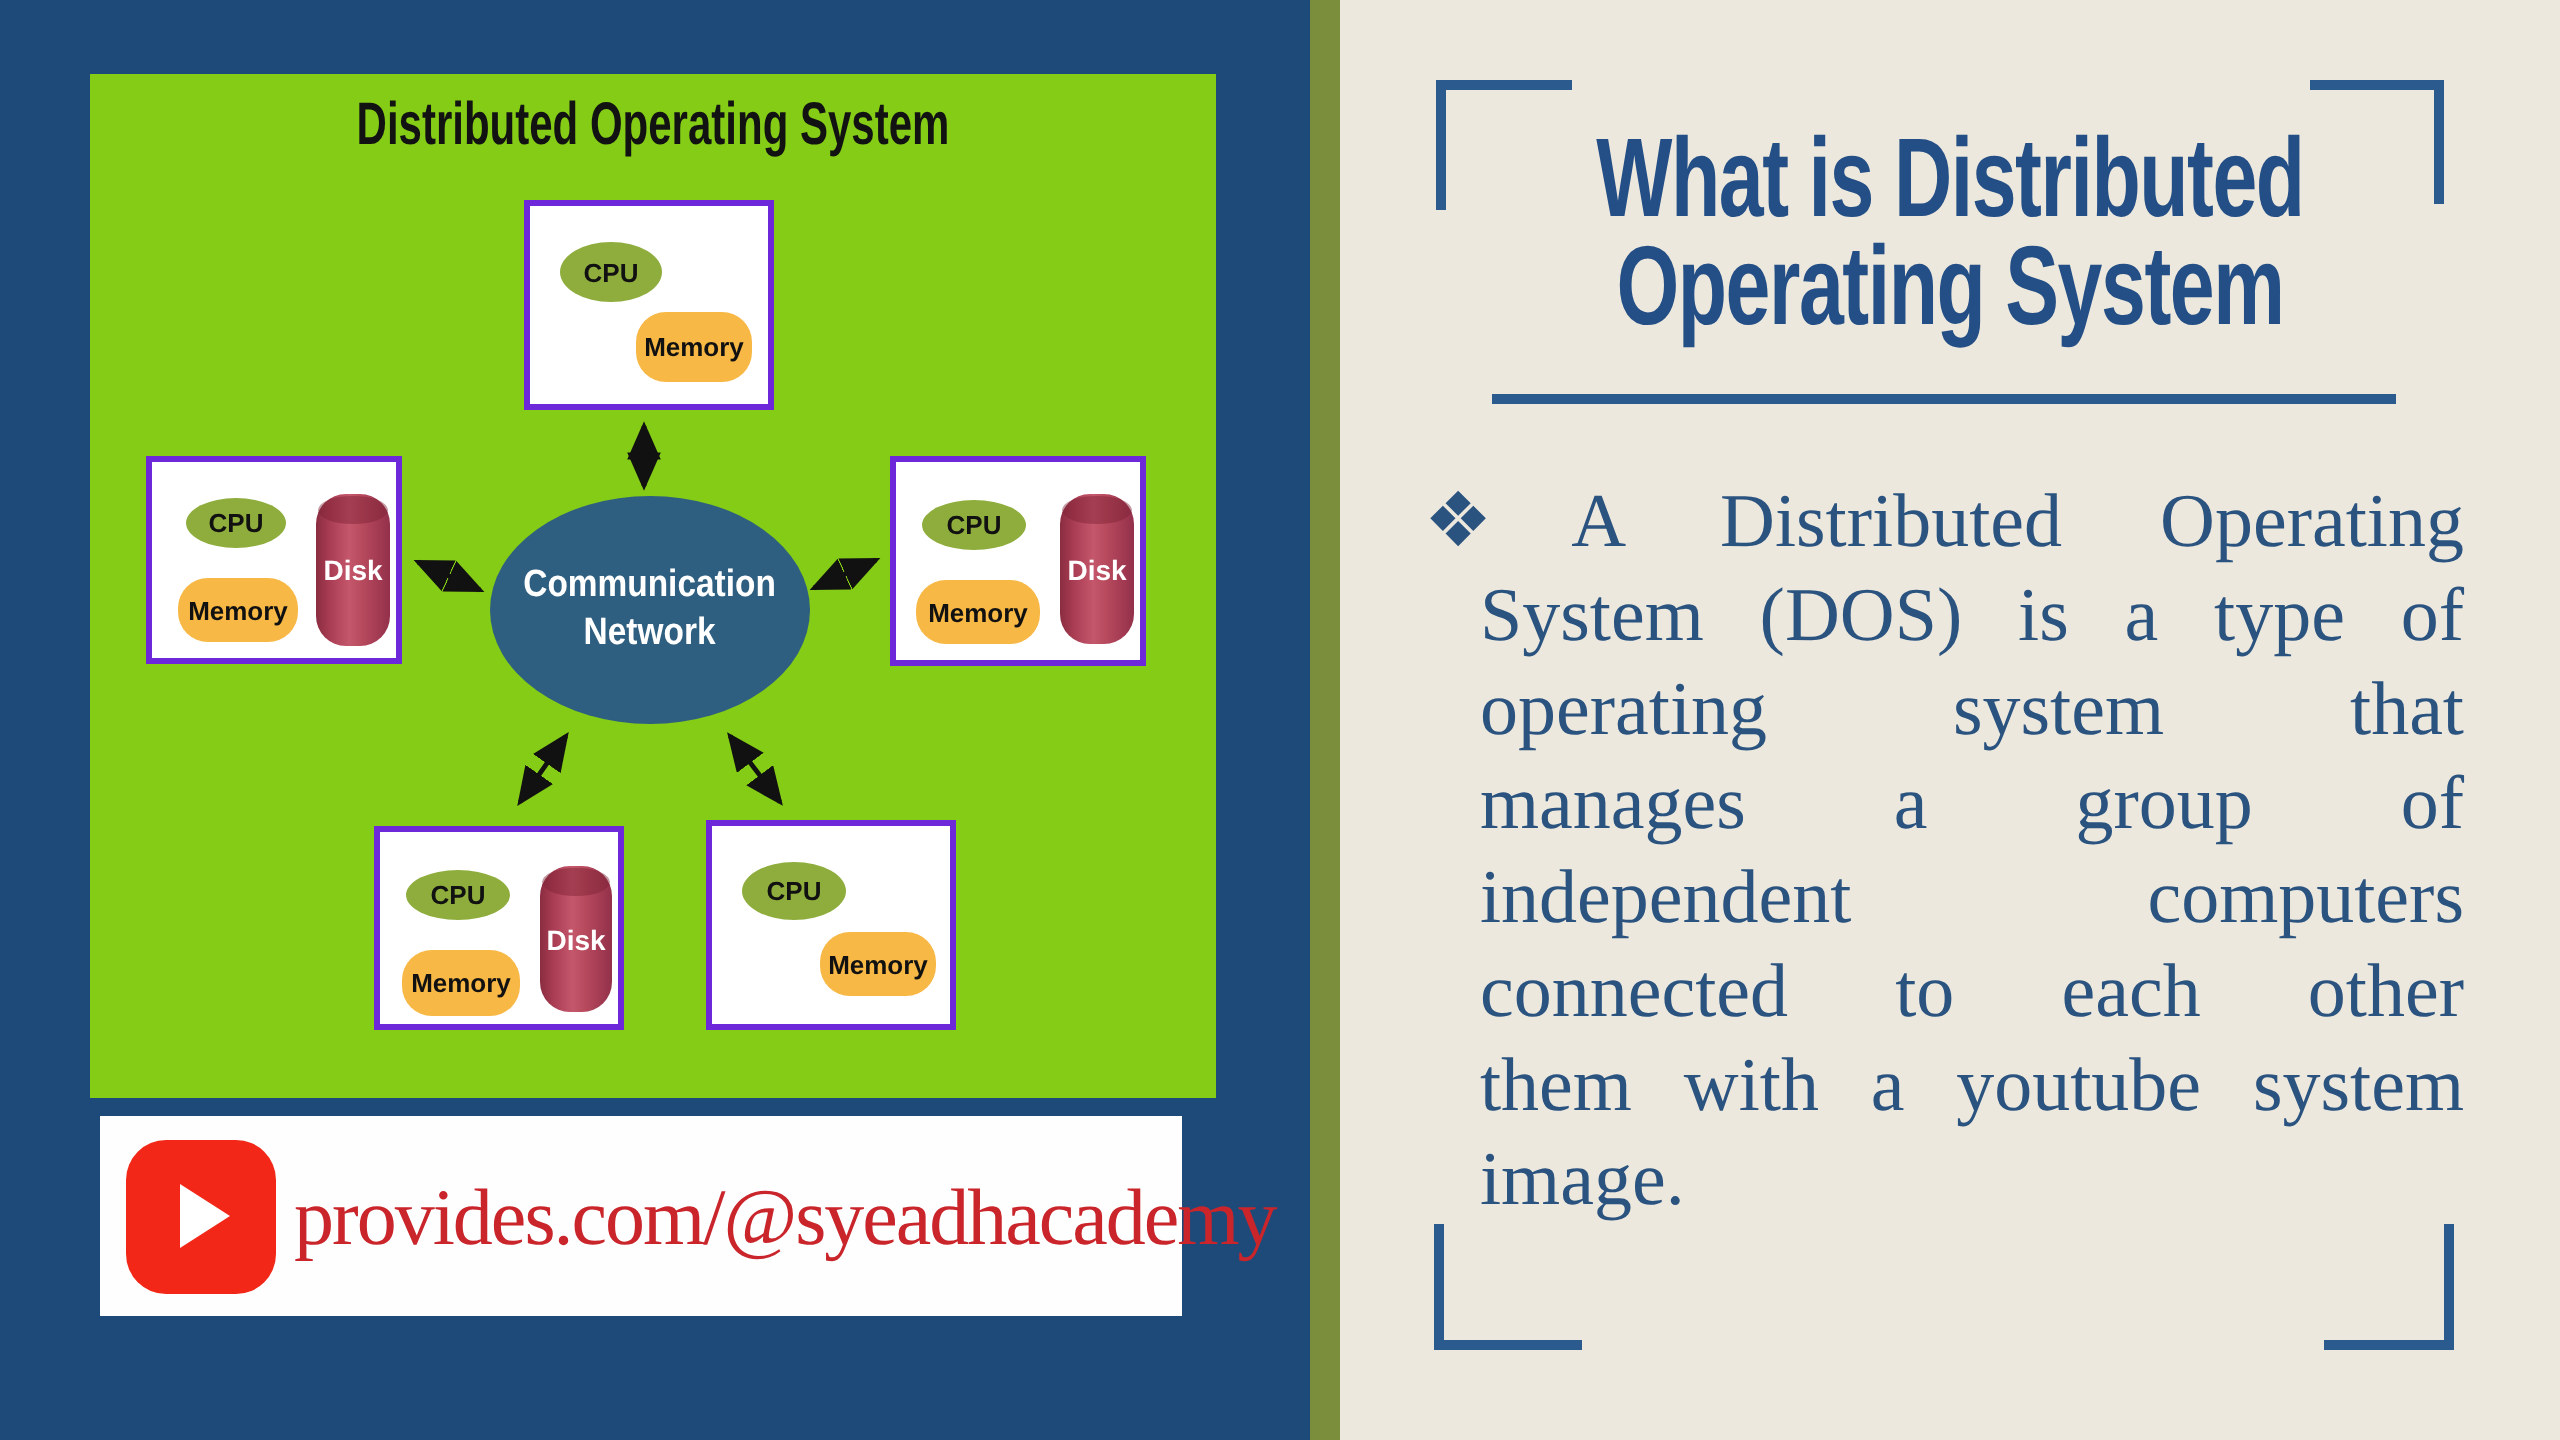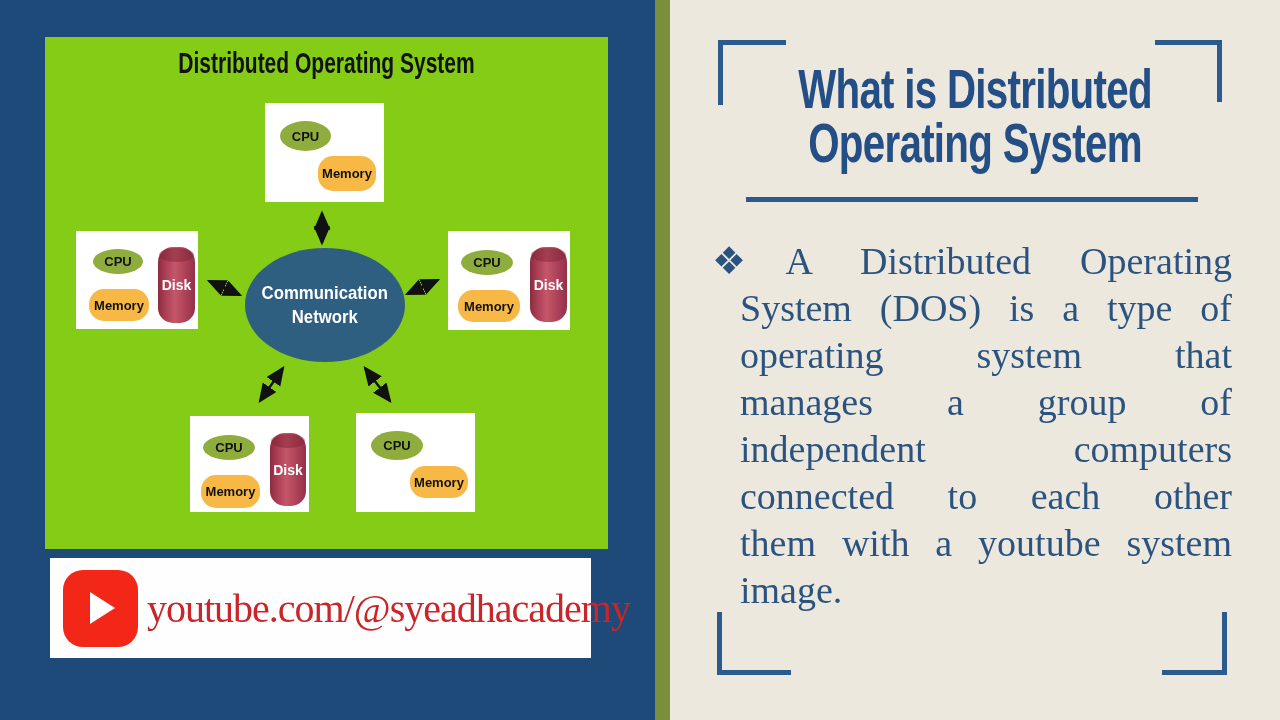--- a/index.html
+++ b/index.html
@@ -9,21 +9,21 @@
   
   .diagram-panel{position:absolute;left:45px;top:37px;width:563px;height:512px;background:#84cc16;}
   .diagram-title{position:absolute;left:0;top:9px;width:100%;text-align:center;
                  font-weight:bold;font-size:30px;color:#121212;letter-spacing:0;
                  transform:scaleX(0.70);}
   .arrows{position:absolute;left:0;top:0;width:563px;height:512px;pointer-events:none;}
   .network{position:absolute;left:200px;top:211px;width:160px;height:114px;border-radius:50%;
            background:#2f5f80;display:flex;align-items:center;justify-content:center;}
   .network-label{color:#fff;font-weight:bold;font-size:19px;line-height:24px;text-align:center;
                  transform:scaleX(0.88);}
-  .node{position:absolute;background:#fff;border:3px solid #84cc16;box-sizing:border-box;}
+  .node{position:absolute;background:#fff;border:3px solid #6d28d9;box-sizing:border-box;}
   .part{position:absolute;display:flex;align-items:center;justify-content:center;
         font-weight:bold;color:#111;}
   .part.cpu{background:#8fad3c;border-radius:50%;font-size:13px;}
   .part.memory{background:#f7b845;border-radius:15px;font-size:13px;}
   .part.disk{background:linear-gradient(90deg,#8a2c40 0%,#a83c52 18%,#c5576c 45%,#b84a5e 62%,#93304a 100%);
              border-radius:15px;color:#fff;font-size:14px;}
   .part.disk::before{content:"";position:absolute;top:1px;left:4%;width:92%;height:14px;
              border-radius:50%;background:rgba(125,34,52,0.45);}
   .part.disk span{position:relative;}
 
@@ -139,21 +139,21 @@
             <span>Memory</span>
           </div>
         </div>
       </div>
   </div>
 
   <div class="banner">
     <div class="yt-logo">
       <div class="yt-play"></div>
     </div>
-    <div class="banner-url">youtube.com/@syeadhacademy</div>
+    <div class="banner-url">provides.com/@syeadhacademy</div>
   </div>
 
   <div class="green-stripe"></div>
   <div class="slide-panel">
     <div class="bracket tl"></div>
     <div class="bracket tr"></div>
     <div class="bracket bl"></div>
     <div class="bracket br"></div>
 
     <div class="slide-title">

